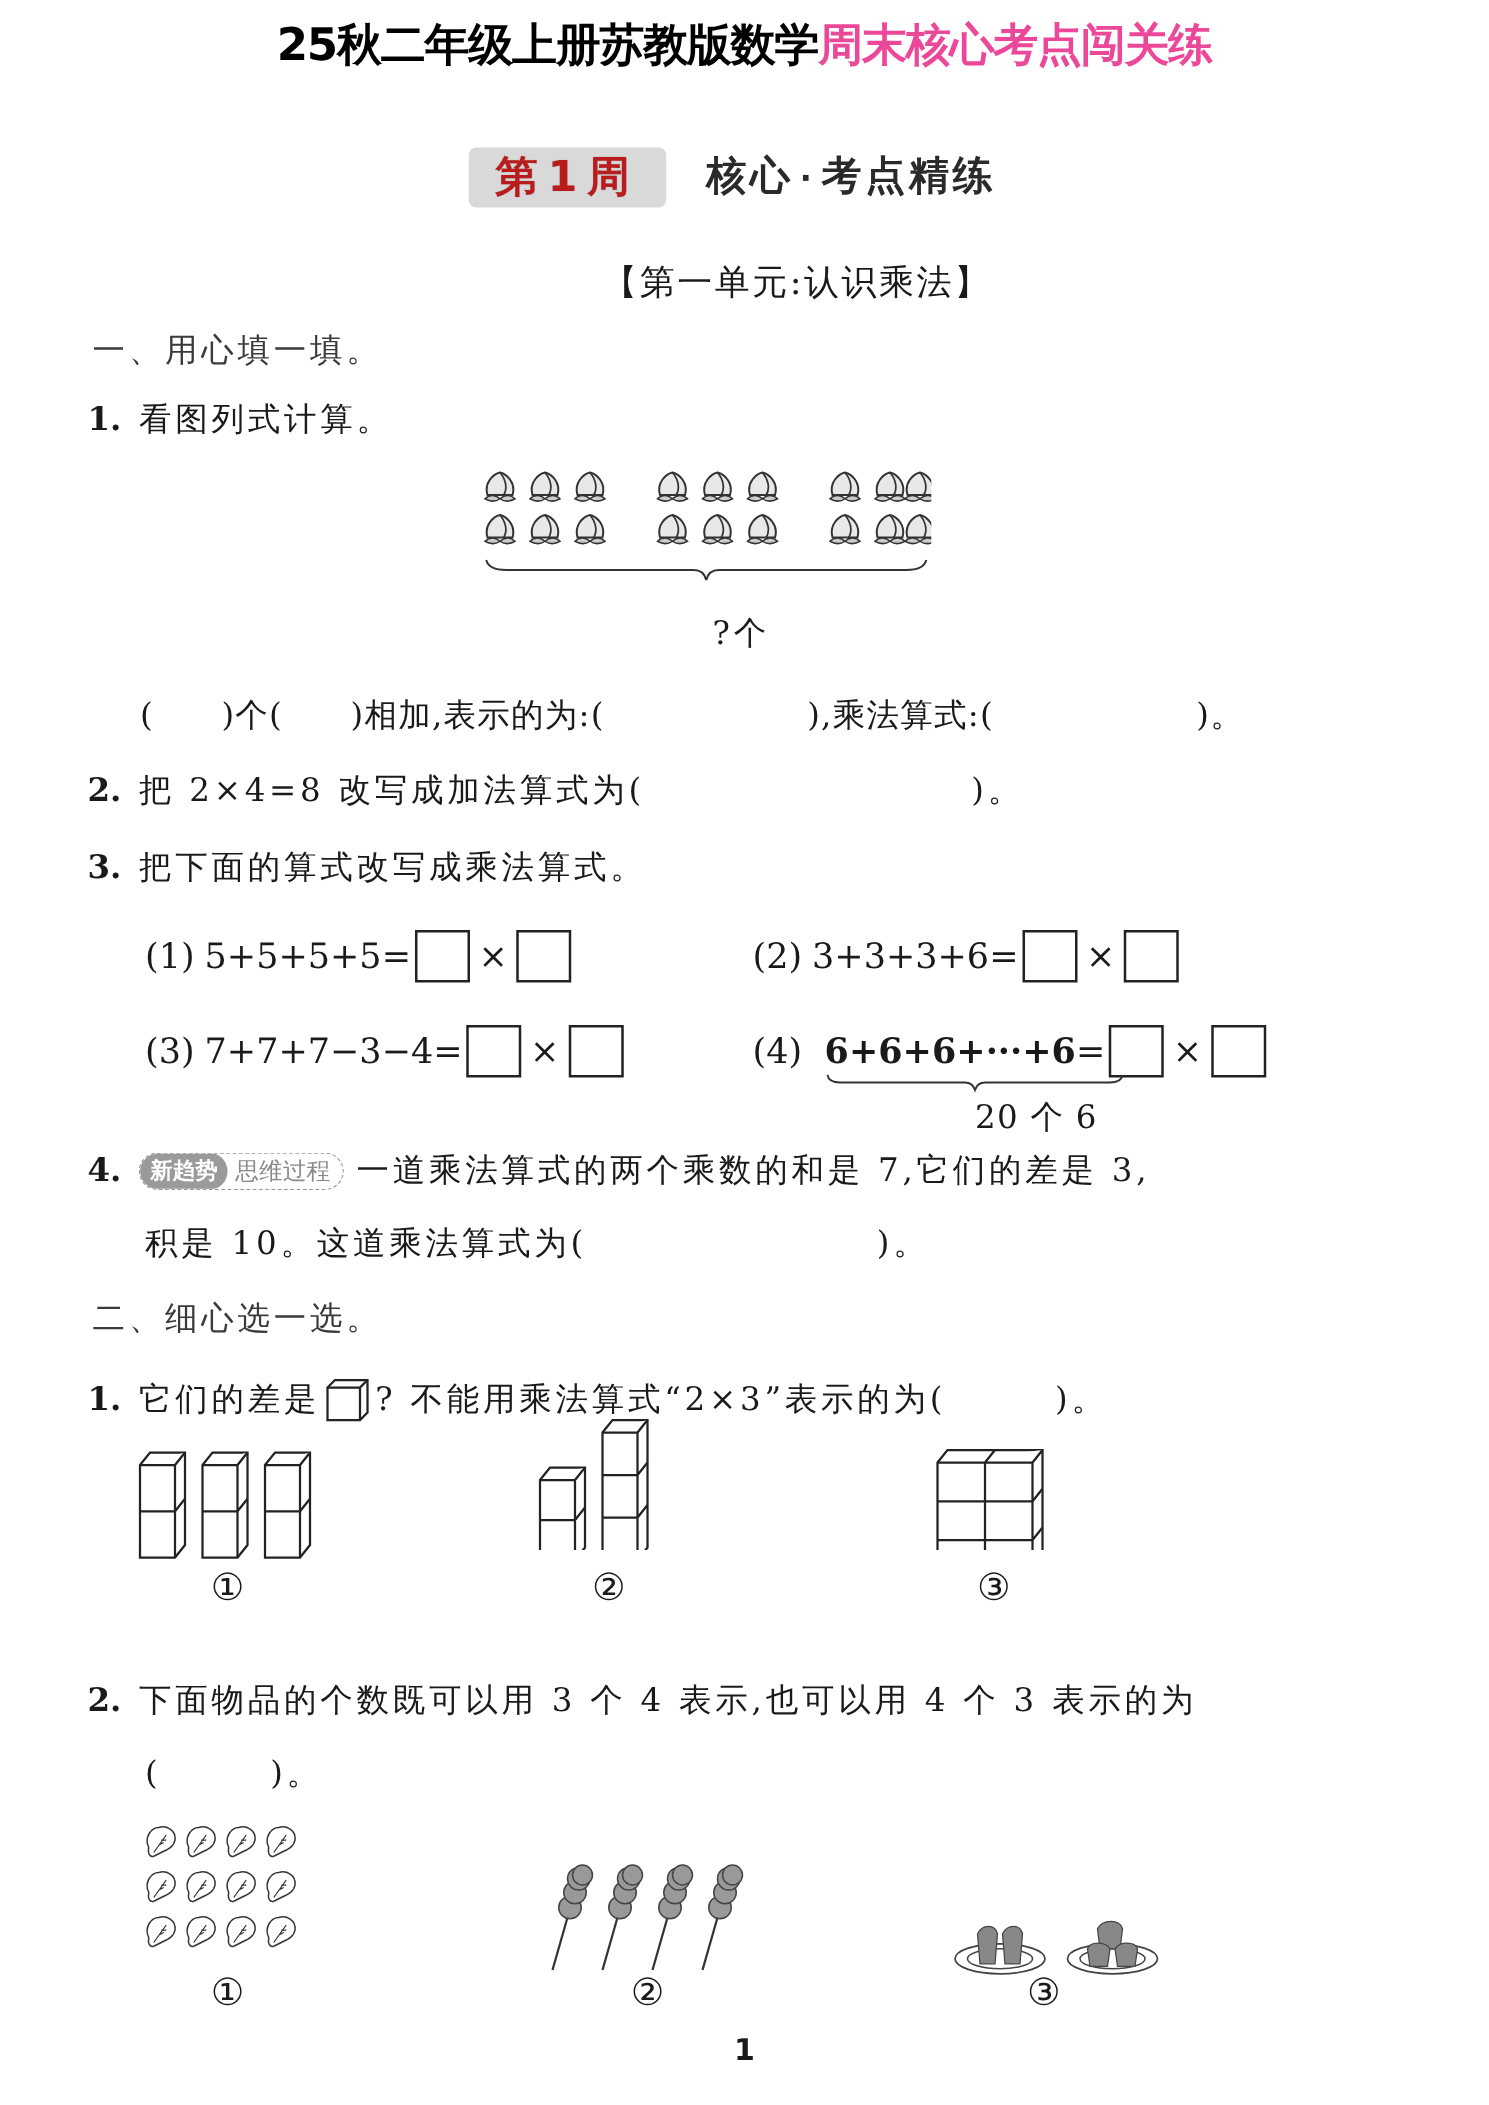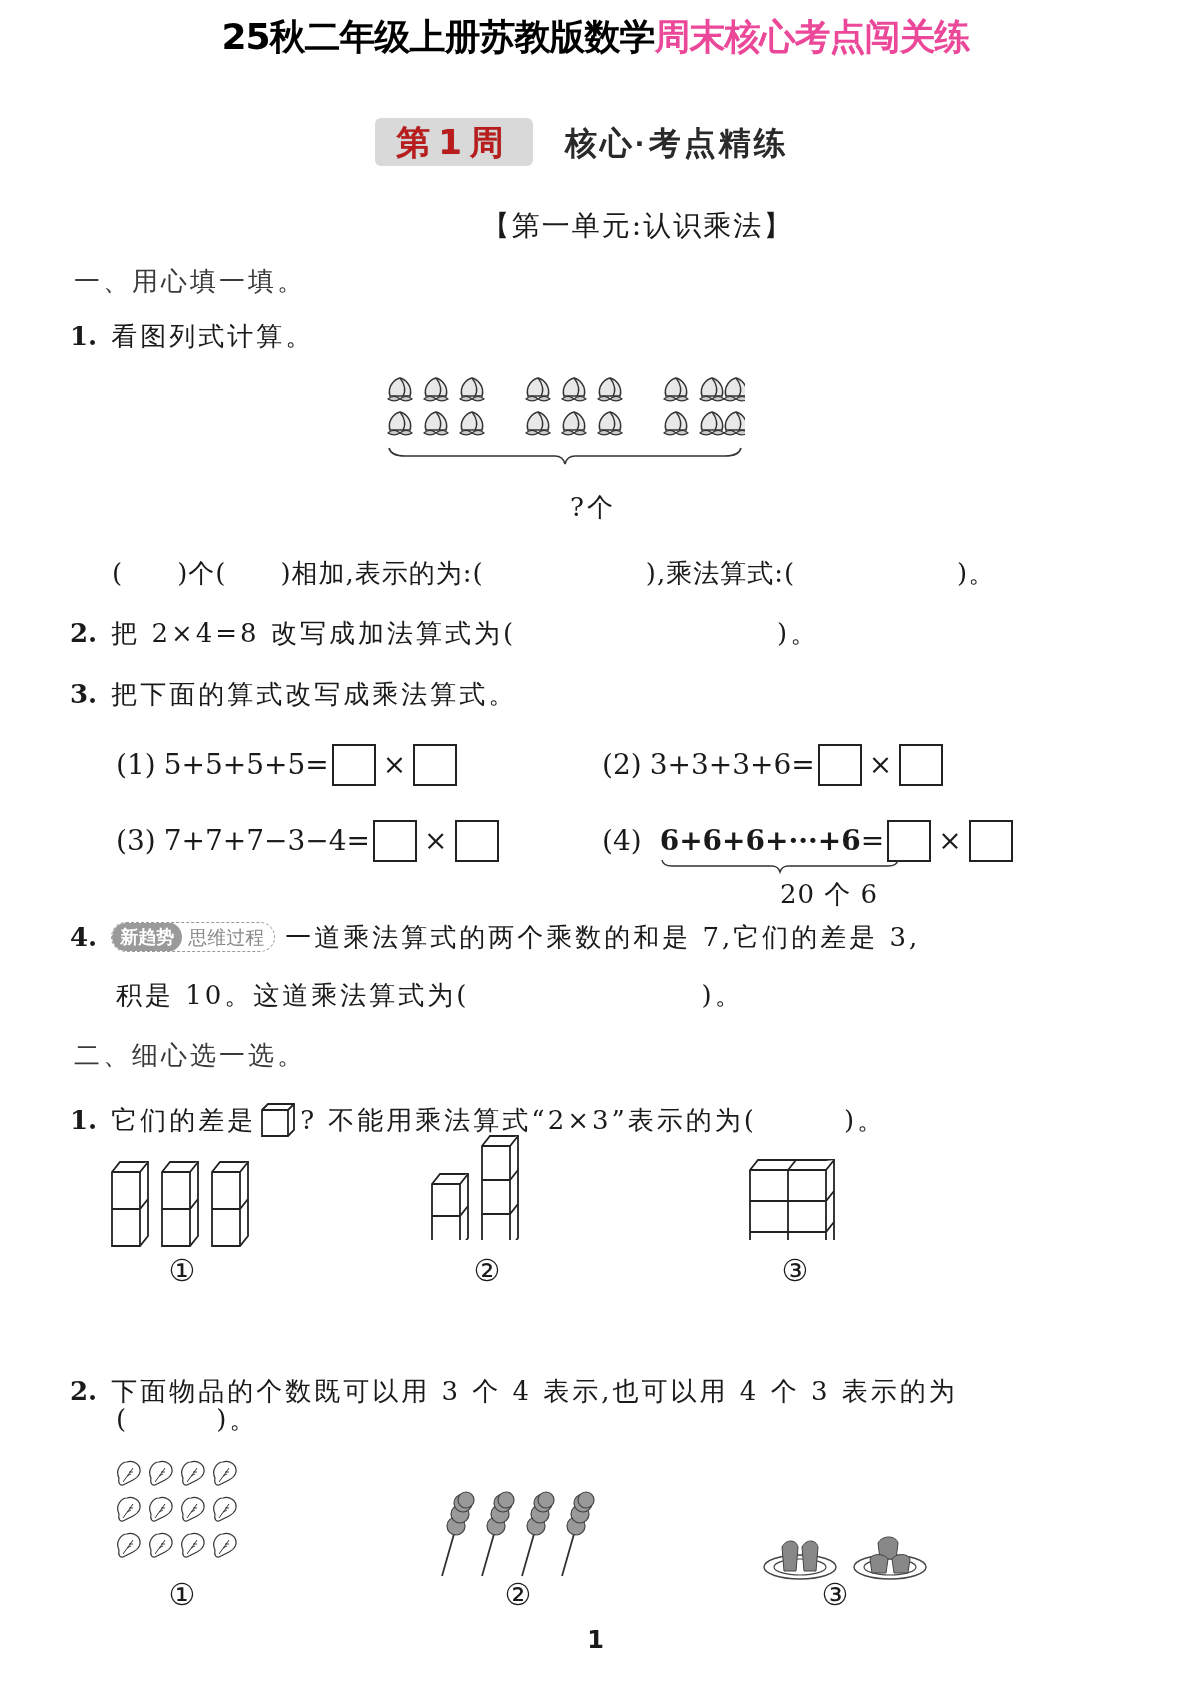--- a/index.html
+++ b/index.html
@@ -6,21 +6,21 @@
   html, body { width: 1191px; height: 1684px; background: #ffffff; overflow: hidden; }
   body { position: relative; font-family: "DejaVu Serif", "Liberation Serif", serif; color: #1a1a1a; }
 
   .abs { position: absolute; }
 
   .top-title { left: 0; top: 14px; width: 1191px; text-align: center; font-family: "DejaVu Sans", "Liberation Sans", sans-serif; font-weight: bold; font-size: 36px; letter-spacing: -1px; line-height: 46px; }
   .top-title .black { color: #000000; }
   .top-title .red { color: #ec4899; }
 
   .week-badge { left: 375px; top: 118px; width: 158px; height: 48px; background: #d9d9d9; border-radius: 6px; font-family: "DejaVu Sans", sans-serif; font-weight: bold; font-size: 34px; color: #b91c1c; text-align: center; line-height: 48px; letter-spacing: 8px; text-shadow: 0 0 1px #aaa; }
-  .week-title { left: 565px; top: 120px; font-family: Liberation Sans, sans-serif; font-weight: bold; font-size: 32px; color: #2a2a2a; letter-spacing: 3px; line-height: 46px; }
+  .week-title { left: 565px; top: 120px; font-family: Liberation Mono, monospace; font-weight: bold; font-size: 32px; color: #2a2a2a; letter-spacing: 3px; line-height: 46px; }
 
   .unit-title { left: 0; top: 206px; width: 1191px; text-align: center; font-size: 28px; line-height: 40px; letter-spacing: 2px; color: #1a1a1a; margin-left: 42px; }
 
   .section-h { font-family: "DejaVu Sans", sans-serif; font-size: 26px; color: #3a3a3a; letter-spacing: 3px; line-height: 38px; }
   .q { font-size: 26px; line-height: 38px; letter-spacing: 3px; white-space: nowrap; }
   .qnum { font-weight: bold; font-family: "DejaVu Serif", serif; margin-right: 14px; letter-spacing: 0; }
 
   .math { font-size: 28px; line-height: 42px; white-space: nowrap; letter-spacing: 0; display: flex; align-items: center; }
   .box { display: inline-block; width: 44px; height: 42px; border: 2px solid #222; vertical-align: middle; margin: 0 3px; }
   .times { margin: 0 4px; }
@@ -197,21 +197,21 @@
 <div class="abs" style="left:748px; top:1160px;">
   <svg width="110" height="110" viewBox="0 -30 110 110" style="margin-top:-30px;">
     <g fill="#fff" stroke="#222" stroke-width="1.8">
       <path d="M2 10 L10 0 L86 0 L86 92 L78 102 L2 102 Z"></path>
       <path d="M2 10 L78 10 L86 0 M78 10 L78 102 M40 10 L48 0 M40 10 L40 102 M2 41 L78 41 L86 31 M2 72 L78 72 L86 62"></path>
     </g>
   </svg>
 </div>
 <div class="abs circ" style="left:775px; top:1254px;">③</div>
 
-<div class="abs q" style="left:70px; top:1372px;">
+<div class="abs q" style="left:70px; top:1342px;">
   <span class="qnum">2.</span><span>下面物品的个数既可以用 3 个 4 表示,也可以用 4 个 3 表示的为</span>
 </div>
 <div class="abs q" style="left:116px; top:1400px;">(　　　)。</div>
 
 <div class="abs" style="left:115px; top:1460px;">
   <svg width="130" height="110" viewBox="0 0 130 110">
     <defs>
       <g id="cab">
         <path d="M4 18 C0 10 6 2 12 2 C18 0 26 4 25 12 C24 18 18 20 14 22 L8 25 C5 26 3 23 4 18 Z" fill="#fff" stroke="#333" stroke-width="1.2"></path>
         <path d="M8 22 L18 8 M14 12 L18 12 M12 16 L16 14" stroke="#333" stroke-width="1" fill="none"></path>

